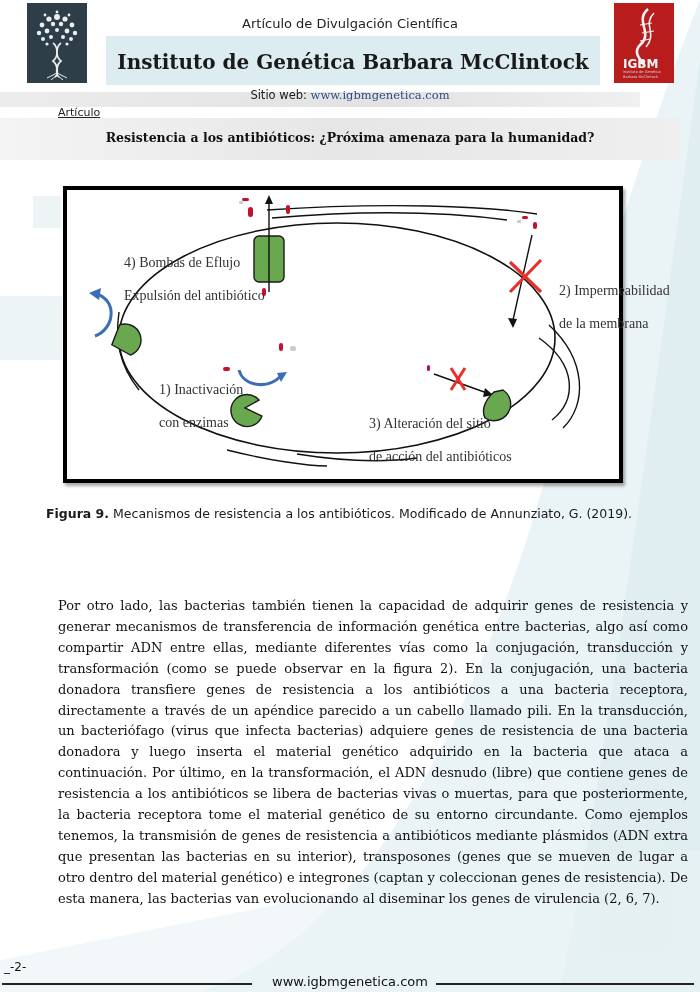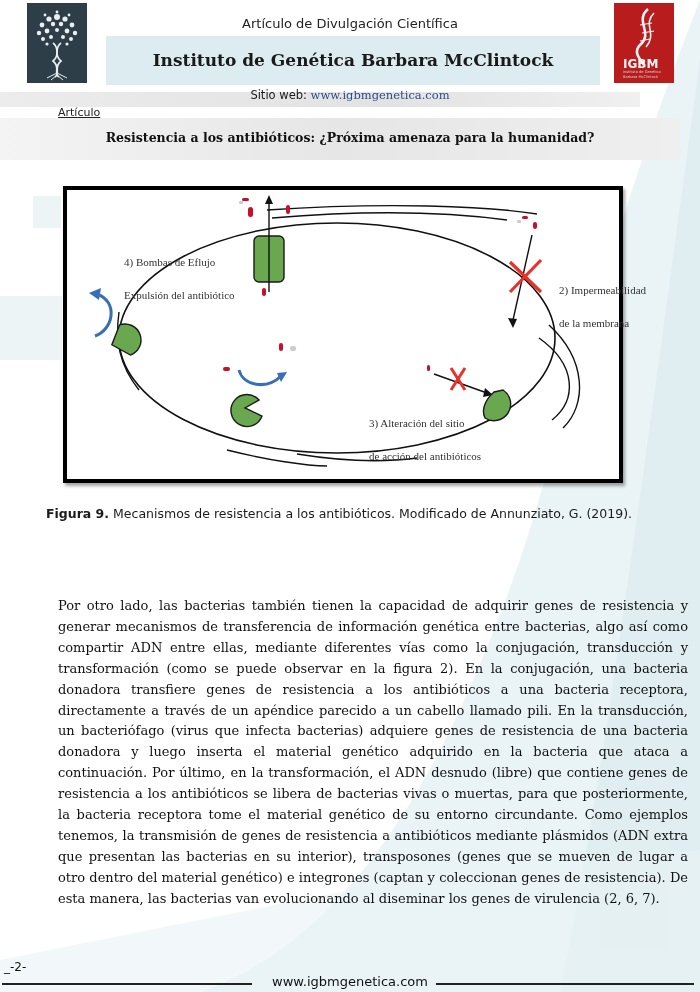--- a/index.html
+++ b/index.html
@@ -8,33 +8,33 @@
 
   
   .bg-sweep { position: absolute; left: 0; top: 0; width: 700px; height: 992px; pointer-events: none; }
   .bg-sq { position: absolute; background: #e4eff2; opacity: 0.7; }
 
   
   .logo-left { position: absolute; left: 27px; top: 3px; width: 60px; height: 80px; background: #2e3e48; }
   .logo-right { position: absolute; left: 614px; top: 3px; width: 60px; height: 80px; background: #b91c1c; }
   .pub-type { position: absolute; left: 0; width: 700px; top: 16px; text-align: center; font-size: 13px; color: #222; font-family: "DejaVu Sans", sans-serif; }
   .inst-band { position: absolute; left: 106px; top: 36px; width: 494px; height: 49px; background: #dcecf0; }
-  .inst-name { position: absolute; left: 106px; top: 50px; width: 494px; text-align: center; font-family: "DejaVu Serif", serif; font-weight: bold; font-size: 17px; color: #1a1a1a; }
+  .inst-name { position: absolute; left: 106px; top: 50px; width: 494px; text-align: center; font-family: "DejaVu Serif", serif; font-weight: bold; font-size: 20px; color: #1a1a1a; }
   .web-band { position: absolute; left: 0; top: 92px; width: 640px; height: 15px; background: linear-gradient(to right, #ececec, #e2e2e2 60%, #f0f0f0); }
   .web-line { position: absolute; left: 0; width: 700px; top: 88px; text-align: center; font-size: 11.5px; font-family: "DejaVu Sans", sans-serif; }
   .web-line .lbl { color: #1a1a1a; }
   .web-line .url { color: #2a4c86; font-family: "DejaVu Serif", serif; }
   .section-label { position: absolute; left: 58px; top: 106px; font-size: 11px; color: #222; text-decoration: underline; }
   .title-band { position: absolute; left: 0; top: 118px; width: 680px; height: 42px; background: linear-gradient(to right, #f4f4f4, #e6e6e6 50%, #efefef); }
   .article-title { position: absolute; left: 0; width: 700px; top: 130px; text-align: center; font-family: "DejaVu Serif", serif; font-weight: bold; font-size: 12.5px; color: #111; }
 
   
   .figure { position: absolute; left: 63px; top: 186px; width: 560px; height: 297px; background: #fff; border: 4px solid #000; box-shadow: 2px 3px 3px rgba(0,0,0,0.35); }
   .figure svg { position: absolute; left: 0; top: 0; }
-  .fig-label { position: absolute; font-family: "Liberation Serif", serif; font-size: 11px; line-height: 11px; color: #333; white-space: pre; }
+  .fig-label { position: absolute; font-family: "Liberation Serif", serif; font-size: 14px; line-height: 11px; color: #333; white-space: pre; }
 
   .caption { position: absolute; left: 46px; top: 504px; width: 630px; font-size: 12.5px; line-height: 19px; color: #1b1b1b; font-family: "DejaVu Sans", sans-serif; }
   .caption b { font-weight: bold; }
 
   .body-text { position: absolute; left: 58px; top: 596px; width: 630px; font-family: "DejaVu Serif", serif; font-size: 13px; line-height: 20.9px; text-align: justify; color: #111; }
 
   
   .page-num { position: absolute; left: 4px; top: 960px; font-size: 12px; color: #111; }
   .footer-line { position: absolute; top: 983px; height: 2px; background: #222; }
   .footer-url { position: absolute; left: 0; width: 700px; top: 974px; text-align: center; font-size: 13px; color: #111; font-family: "DejaVu Sans", sans-serif; }
@@ -161,20 +161,24 @@
     <path d="M427 202 L 436 200 A 16 16 0 0 1 418 228 C 414 220, 418 210, 427 202 Z" fill="#6aa84f" stroke="#1a1a1a" stroke-width="1.4"></path>
   </svg>
   <div class="fig-label" style="left:57px;top:45px;">
     <div>4) Bombas de Eflujo</div>
     <div>Expulsión del antibiótico</div>
   </div>
   <div class="fig-label" style="left:492px;top:73px;">
     <div>2) Impermeabilidad</div>
     <div>de la membrana</div>
   </div>
+  <div class="fig-label" style="left:92px;top:172px;">
+    <div>1) Inactivación</div>
+    <div>con enzimas</div>
+  </div>
   <div class="fig-label" style="left:302px;top:206px;">
     <div>3) Alteración del sitio</div>
     <div>de acción del antibióticos</div>
   </div>
 </div>
 
 <div class="caption">
   <b>Figura 9.</b><span> Mecanismos de resistencia a los antibióticos. Modificado de Annunziato, G. (2019).</span>
 </div>
 

